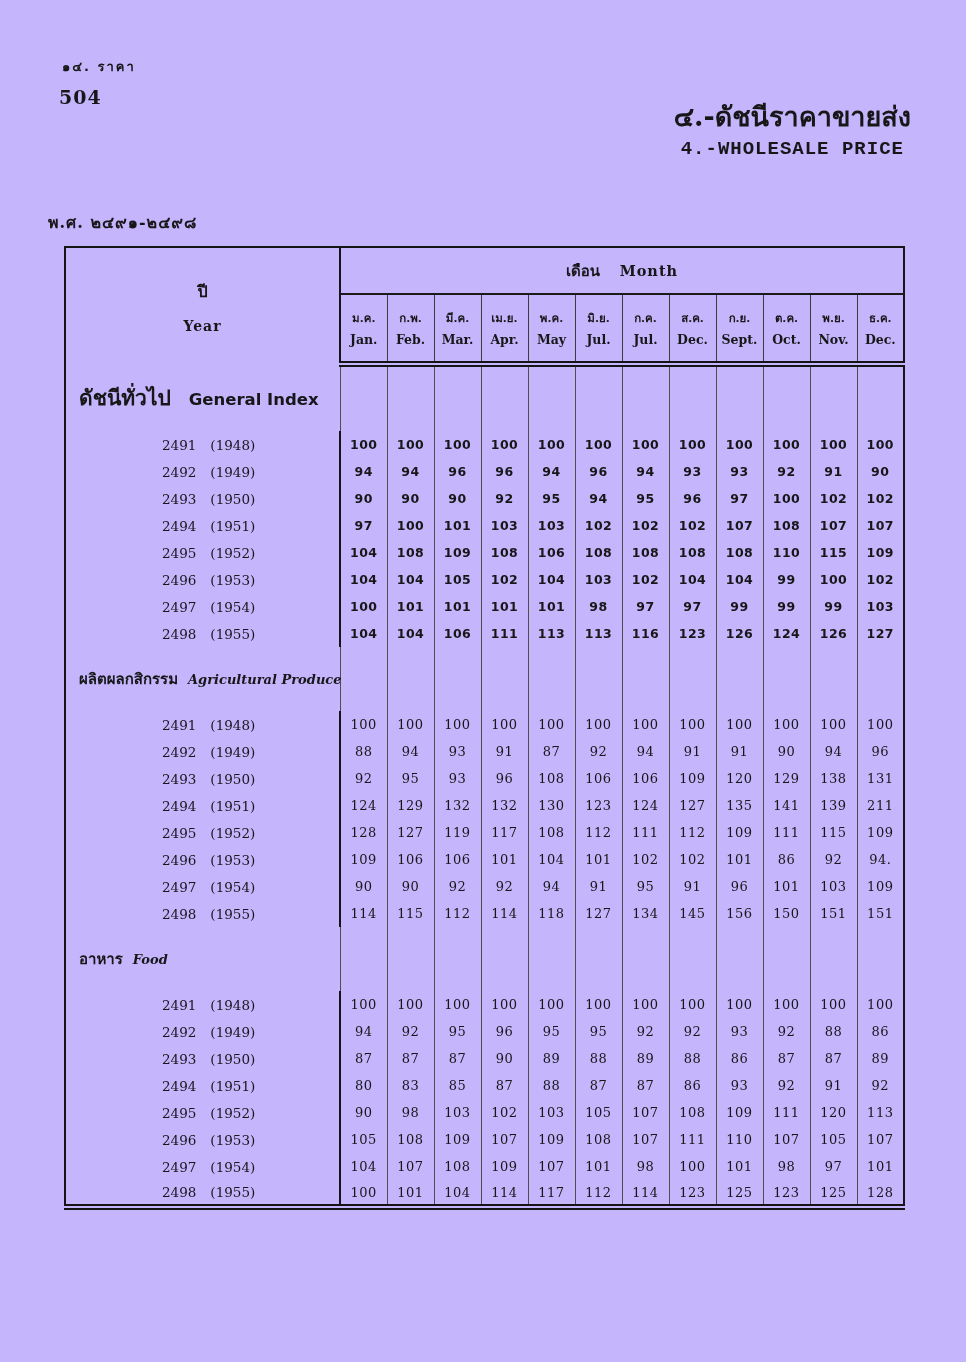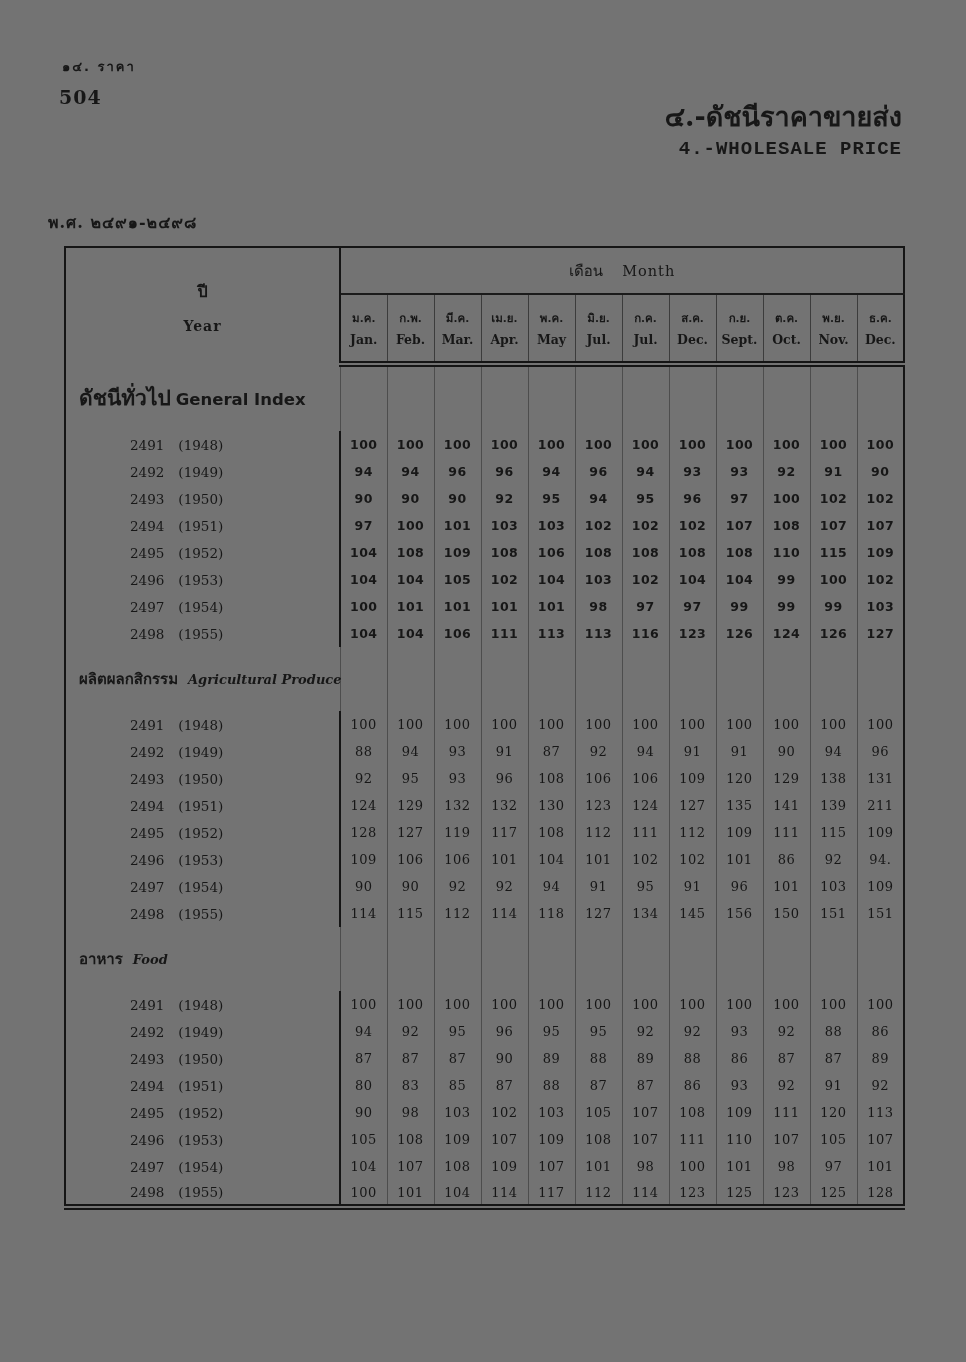--- a/index.html
+++ b/index.html
@@ -1,34 +1,34 @@
 <!DOCTYPE html>
 <html><head>
 <meta charset="utf-8">
 <style>
   html,body{margin:0;padding:0;}
   .page{
     position:relative; width:966px; height:1362px;
-    background:#737373; color:#171717;
+    background:#c4b5fd; color:#171717;
     font-family:"DejaVu Serif", serif;
     overflow:hidden;
   }
   
   .corner-note{
     position:absolute; left:62px; top:56px;
     font-family:"DejaVu Sans", sans-serif; font-weight:700; font-size:13px;
     letter-spacing:2px;
   }
   .page-number{
     position:absolute; left:59px; top:86px;
     font-size:19px; font-weight:700; letter-spacing:1px;
   }
   
   .titles{
-    position:absolute; right:64px; top:100px; text-align:right;
+    position:absolute; right:55px; top:100px; text-align:center;
   }
   .title-thai{ font-size:27px; font-weight:700; line-height:1.25;}
   .title-eng{
     font-family:Liberation Mono, monospace; font-weight:700; font-size:19px;
     letter-spacing:1px; margin-top:4px;
   }
   .period{
     position:absolute; left:48px; top:210px;
     font-weight:700; font-size:16px; letter-spacing:1px;
   }
@@ -43,47 +43,47 @@
   col.c-m{ width:47px; }
   th,td{ padding:0; margin:0; }
   th.year-th{
     border-right:2px solid #151515;
     vertical-align:middle; text-align:center; font-weight:700;
   }
   .year-th .thai{ display:block; font-size:16px; }
   .year-th .eng{ display:block; font-size:14px; margin-top:14px; letter-spacing:1px;}
   th.monthspan-th{
     height:45px; border-bottom:2px solid #1b1b1b;
-    text-align:center; vertical-align:middle; font-weight:400;
+    text-align:center; vertical-align:middle; font-weight:700;
   }
   .monthspan-th .thai{ font-size:15px; margin-right:14px;}
   .monthspan-th .eng{ font-size:14.5px; letter-spacing:1px;}
   th.month-th{
     height:66px; border-left:1px solid #3c3c3c; border-bottom:6px double #151515;
     text-align:center; vertical-align:middle; font-weight:700;
   }
   .month-th .thai{ display:block; font-size:11.5px; }
   .month-th .eng{ display:block; font-size:12.5px; margin-top:5px; }
   tr.section-title-row td{ height:64px; vertical-align:middle; }
   td.section-title-cell{ padding-left:13px; white-space:nowrap; }
   td.val{
     border-left:1px solid #4d4d4d; text-align:center; vertical-align:middle;
     font-size:13px; letter-spacing:0.5px;
   }
   td.year-cell{
     border-right:2px solid #151515; vertical-align:middle;
-    padding-left:64px; font-size:13.5px; white-space:nowrap;
+    padding-left:96px; font-size:13.5px; white-space:nowrap;
   }
   td.year-cell .ce{ margin-left:14px; }
   tr.data-row{ height:27px; }
   
   tr.s0 td.val{ font-family:"DejaVu Sans", sans-serif; font-weight:700; font-size:12.5px; }
   .sec-title .thai{ font-weight:700; }
   .st0 .thai{ font-size:21px; }
-  .st0 .eng{ font-family:"DejaVu Sans", sans-serif; font-weight:700; font-size:16.5px; margin-left:5px; }
+  .st0 .eng{ font-family:"DejaVu Sans", sans-serif; font-weight:700; font-size:16.5px; margin-left:18px; }
   .st1 .thai,.st2 .thai{ font-size:15px; }
   .st1 .eng,.st2 .eng{ font-weight:700; font-size:13px; margin-left:10px;font-style:italic; }
 </style>
 </head>
 <body>
 
 <div class="page">
 
   <div class="corner-note">๑๔. ราคา</div>
   <div class="page-number">504</div>

